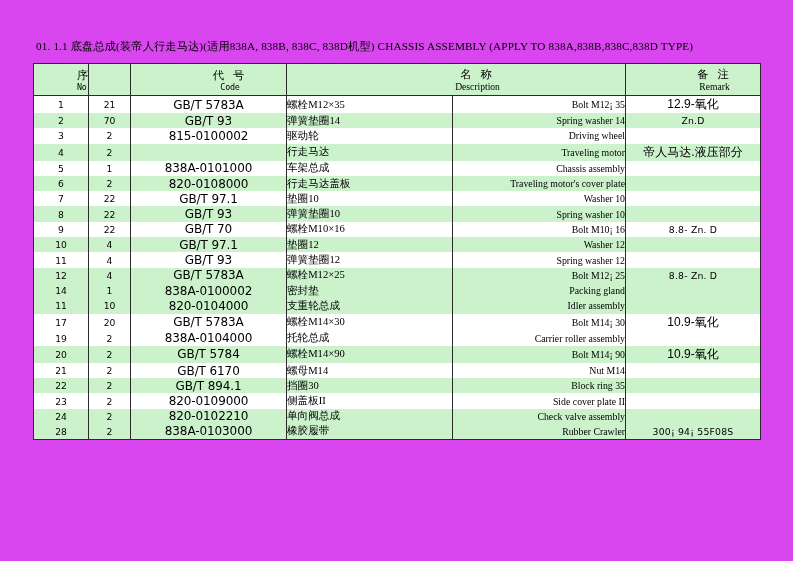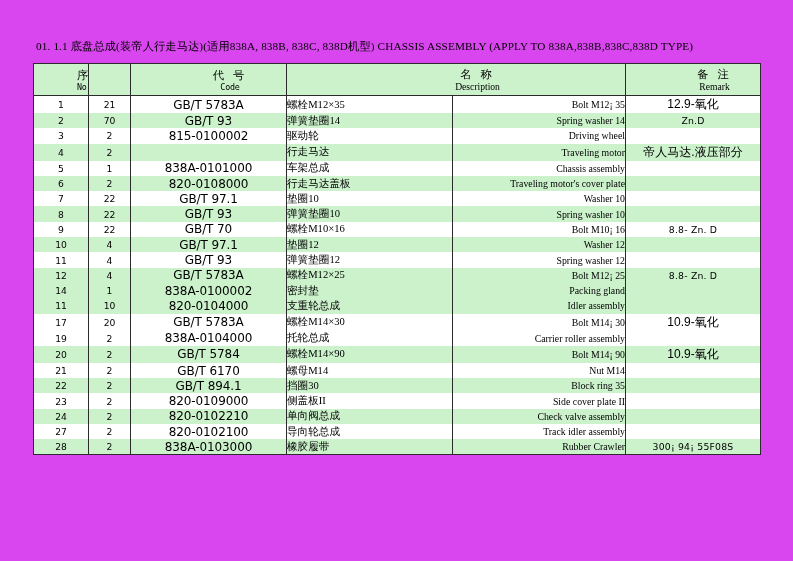--- a/index.html
+++ b/index.html
@@ -328,28 +328,20 @@
             <td class="remark"></td>
           </tr>
           <tr class="alt">
             <td class="no">24</td>
             <td class="qty">2</td>
             <td class="code">820-0102210</td>
             <td class="name">单向阀总成</td>
             <td class="desc">Check valve assembly</td>
             <td class="remark"></td>
           </tr>
-          <tr class="plain">
-            <td class="no">27</td>
-            <td class="qty">2</td>
-            <td class="code">820-0102100</td>
-            <td class="name">导向轮总成</td>
-            <td class="desc">Track idler assembly</td>
-            <td class="remark"></td>
-          </tr>
           <tr class="alt">
             <td class="no">28</td>
             <td class="qty">2</td>
             <td class="code">838A-0103000</td>
             <td class="name">橡胶履带</td>
             <td class="desc">Rubber Crawler</td>
             <td class="remark">300¡  94¡  55F08S</td>
           </tr>
         </tbody>
     </table>

